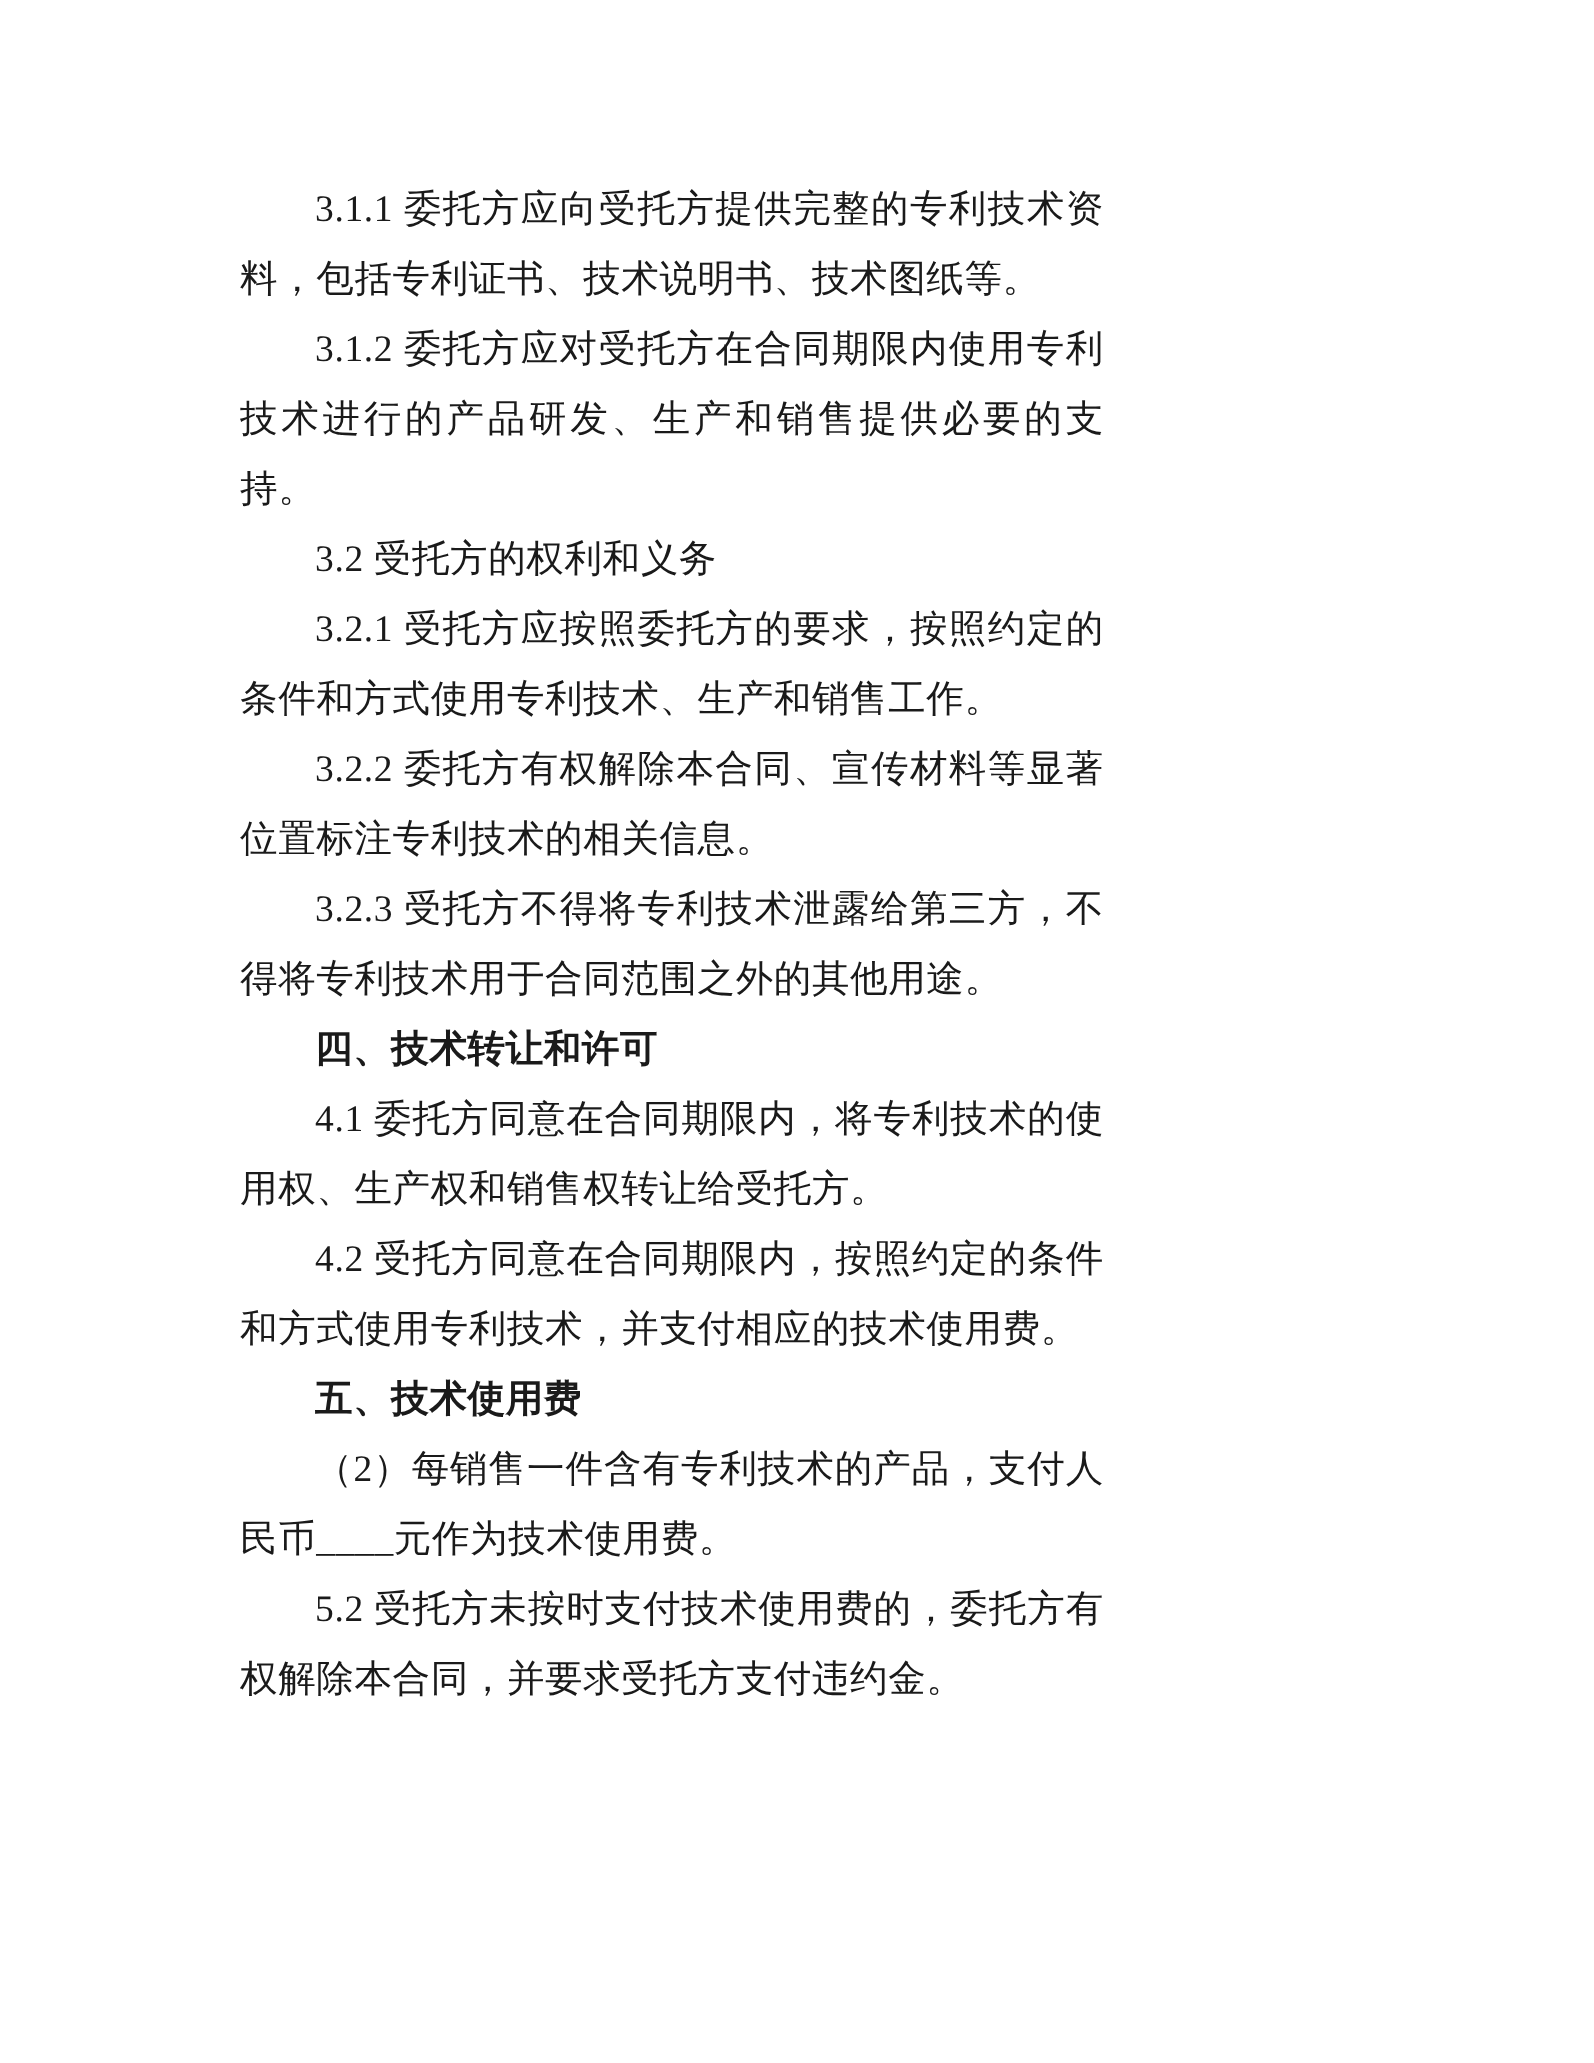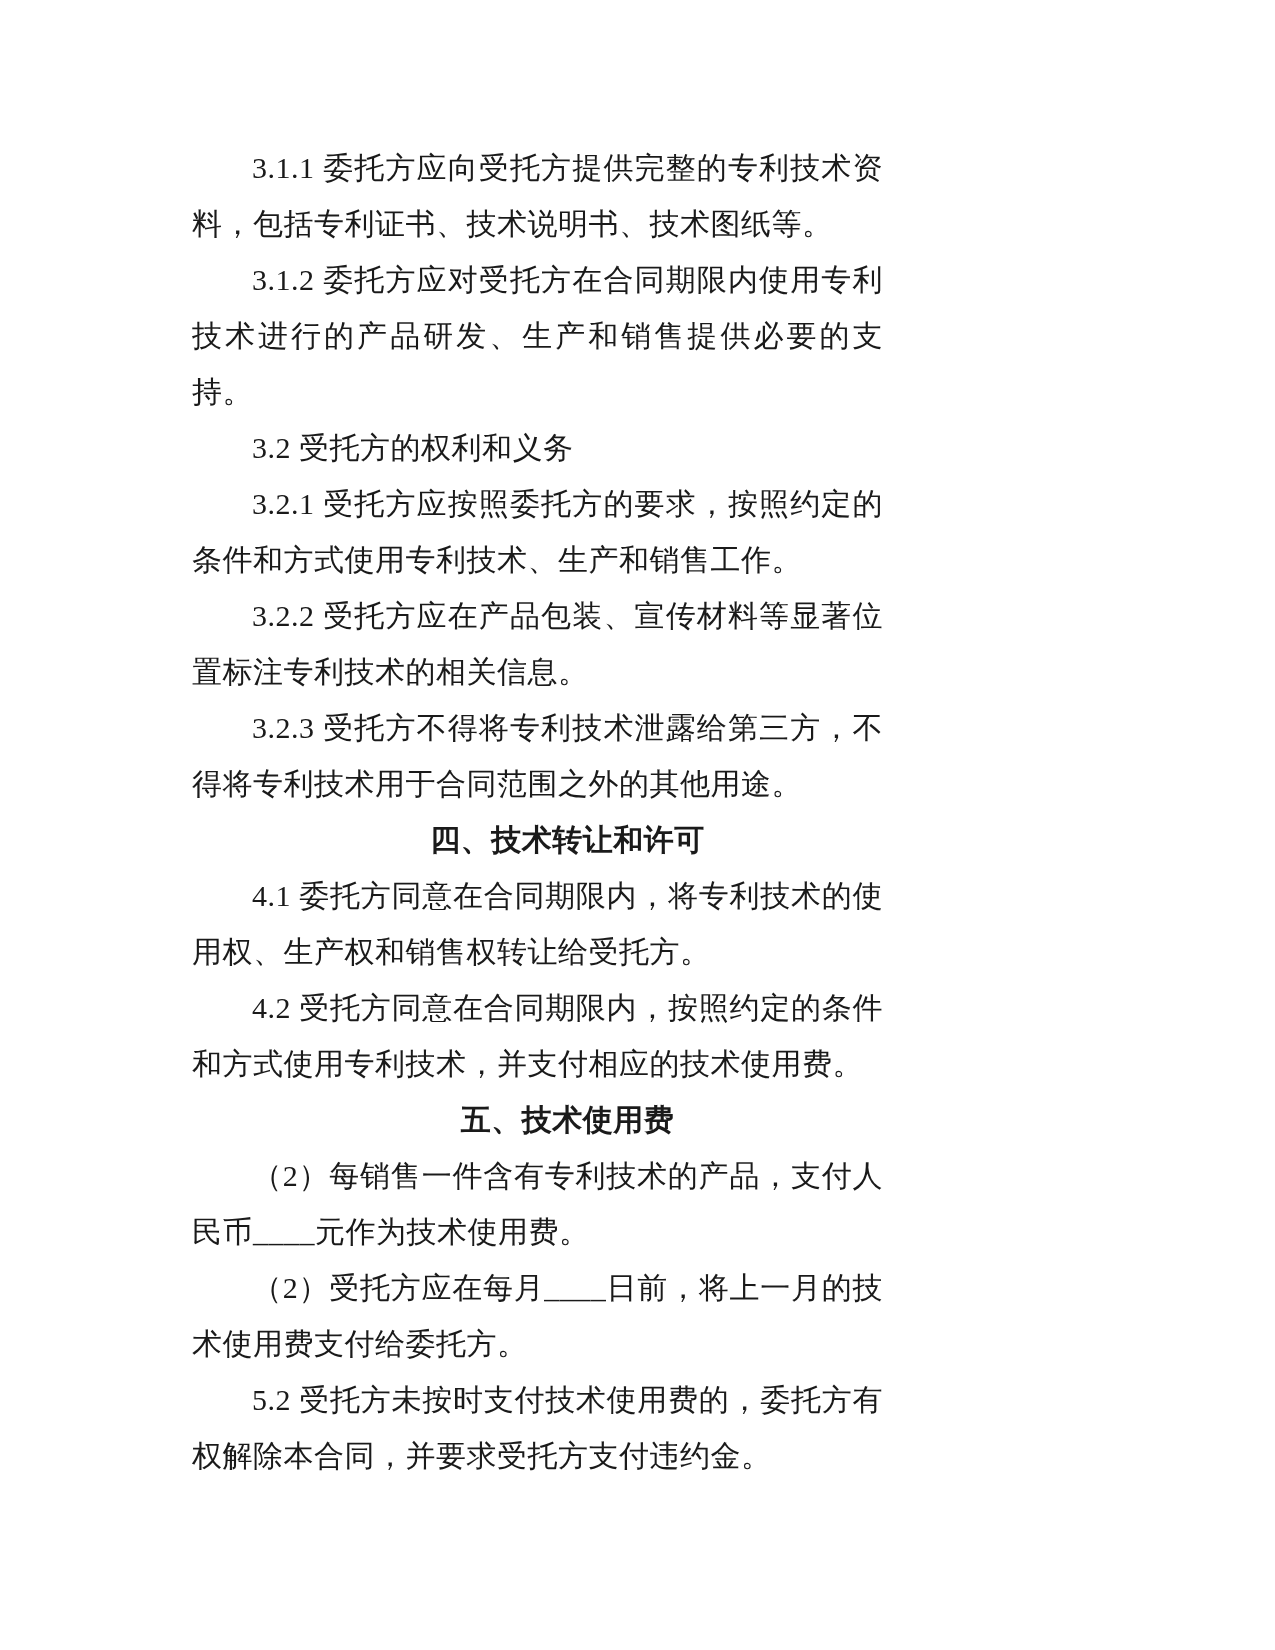--- a/index.html
+++ b/index.html
@@ -24,35 +24,34 @@
   }
   .doc p {
     margin: 0;
     text-indent: 2em;
     text-align: justify;
     text-justify: inter-ideograph;
     letter-spacing: 0.5px;
   }
   .doc p.heading {
     font-weight: bold;
-    text-align: center;
+    text-align: left;
   }
 </style>
 </head>
 <body>
 
 <div class="page">
   <div class="doc">
     <p>3.1.1 委托方应向受托方提供完整的专利技术资料，包括专利证书、技术说明书、技术图纸等。</p>
     <p>3.1.2 委托方应对受托方在合同期限内使用专利技术进行的产品研发、生产和销售提供必要的支持。</p>
     <p>3.2 受托方的权利和义务</p>
     <p>3.2.1 受托方应按照委托方的要求，按照约定的条件和方式使用专利技术、生产和销售工作。</p>
-    <p>3.2.2 受托方应在产品包装、宣传材料等显著位置标注专利技术的相关信息。</p>
+    <p>3.2.2 委托方有权解除本合同、宣传材料等显著位置标注专利技术的相关信息。</p>
     <p>3.2.3 受托方不得将专利技术泄露给第三方，不得将专利技术用于合同范围之外的其他用途。</p>
     <p class="heading">四、技术转让和许可</p>
     <p>4.1 委托方同意在合同期限内，将专利技术的使用权、生产权和销售权转让给受托方。</p>
     <p>4.2 受托方同意在合同期限内，按照约定的条件和方式使用专利技术，并支付相应的技术使用费。</p>
     <p class="heading">五、技术使用费</p>
     <p>（2）每销售一件含有专利技术的产品，支付人民币____元作为技术使用费。</p>
-    <p>（2）受托方应在每月____日前，将上一月的技术使用费支付给委托方。</p>
     <p>5.2 受托方未按时支付技术使用费的，委托方有权解除本合同，并要求受托方支付违约金。</p>
   </div>
 </div>
 
 </body></html>

